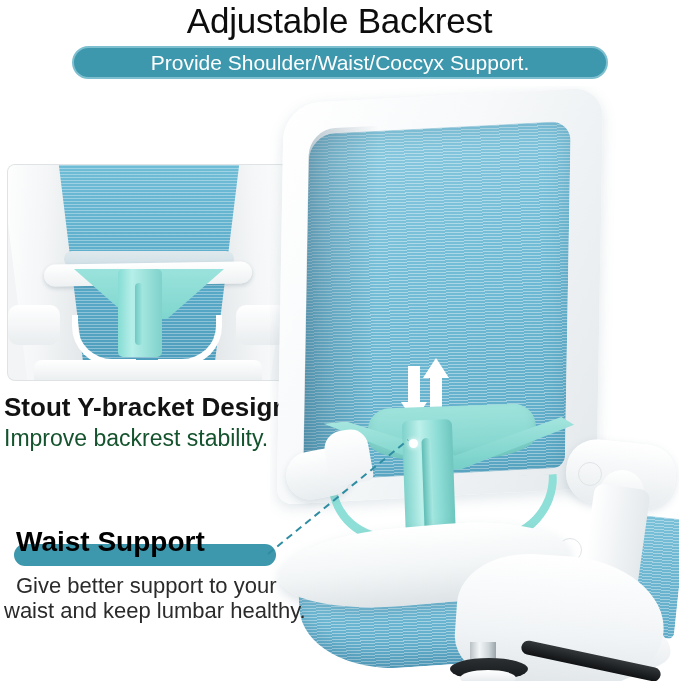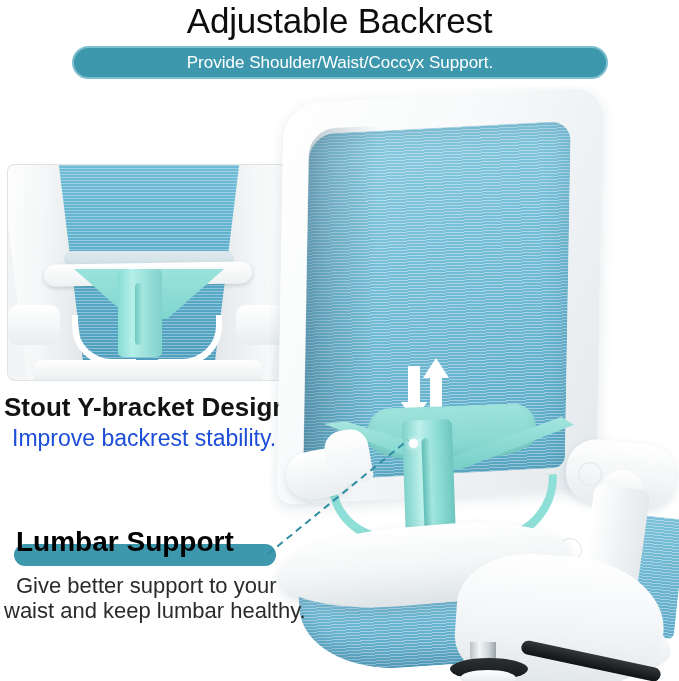--- a/index.html
+++ b/index.html
@@ -46,21 +46,21 @@
     box-sizing: border-box;
   }
   #subbanner-label {
     position: absolute;
     left: 0;
     top: 0;
     width: 100%;
     height: 29px;
     line-height: 29px;
     text-align: center;
-    font-size: 17px;
+    font-size: 21px;
     color: #ffffff;
     white-space: nowrap;
   }
 
   
   #inset-panel {
     position: absolute;
     left: 8px;
     top: 165px;
     width: 279px;
@@ -204,24 +204,24 @@
     position: absolute;
     left: 4px;
     top: 392px;
     font-size: 26px;
     font-weight: bold;
     color: #121212;
     white-space: nowrap;
   }
   #cap1-sub {
     position: absolute;
-    left: 12px;
+    left: 4px;
     top: 425px;
     font-size: 23px;
-    color: #1d4ed8;
+    color: #14532d;
     white-space: nowrap;
   }
 
   #lumbar-hl {
     position: absolute;
     left: 14px;
     top: 544px;
     width: 262px;
     height: 22px;
     border-radius: 11px;
@@ -688,21 +688,21 @@
     <div class="seat-rim"></div>
     <div class="base-arm-white"></div>
     <div class="seat-underside"></div>
     <div class="base-arm"></div>
     <div class="cylinder"></div>
     <div class="base-hub"></div>
     <div class="base-collar"></div>
   </div>
 
   <div id="lumbar-hl"></div>
-  <div id="cap2-title">Lumbar Support</div>
+  <div id="cap2-title">Waist Support</div>
   <div id="cap2-line2">waist and keep lumbar healthy.</div>
   <div id="cap2-line1">Give better support to your</div>
 
   <svg id="leader">
     <line x1="268" y1="554" x2="408" y2="440" stroke="#2f8da3" stroke-width="2" stroke-dasharray="7,5"></line>
   </svg>
 
 </div>
 
 </body></html>

